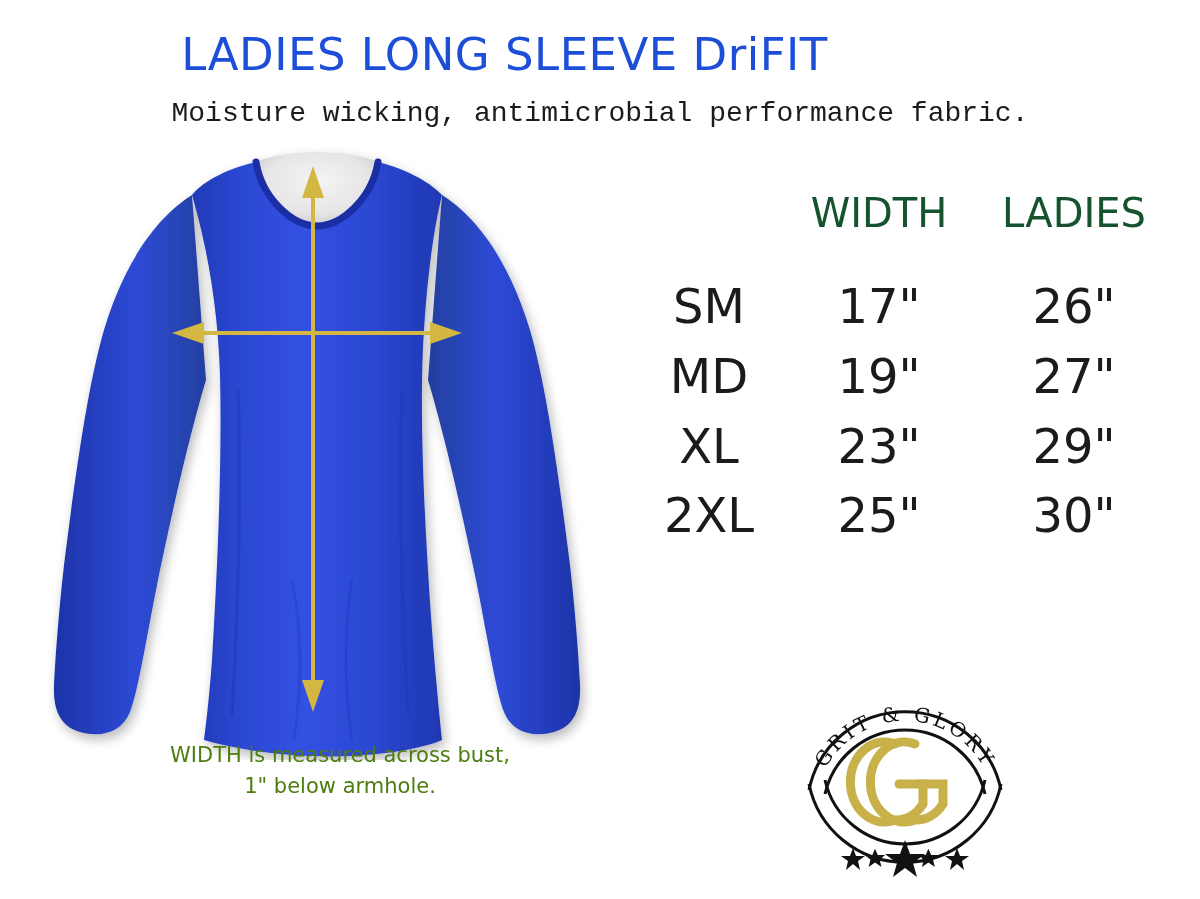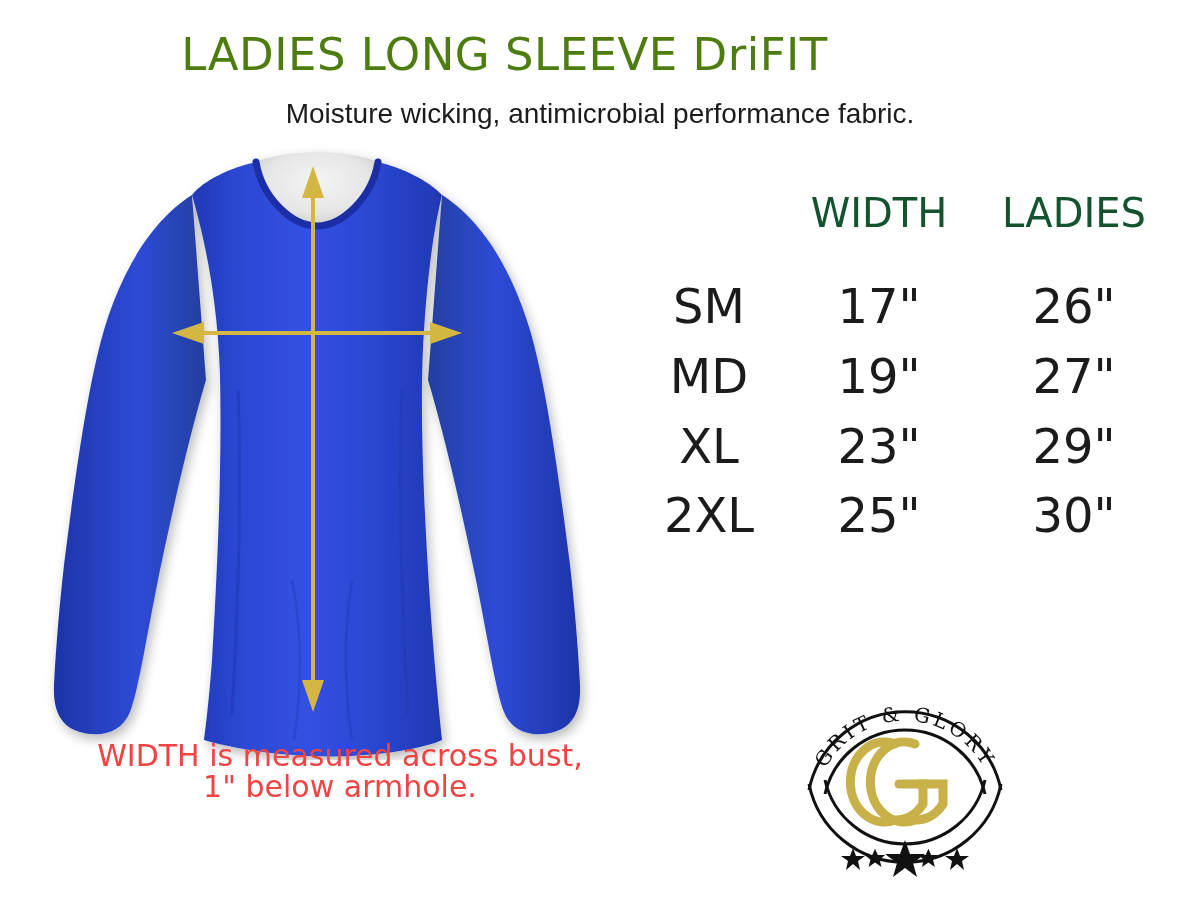--- a/index.html
+++ b/index.html
@@ -19,33 +19,33 @@
   
   #title {
     position: absolute;
     top: 28px;
     left: 0;
     width: 1009px;
     text-align: center;
     font-size: 45px;
     font-weight: 400;
     letter-spacing: 0.5px;
-    color: #4d7c0f;
+    color: #1d4ed8;
     font-family: "DejaVu Sans", sans-serif;
   }
   #subtitle {
     position: absolute;
     top: 98px;
     left: 0;
     width: 1200px;
     text-align: center;
     font-size: 28px;
     font-weight: 400;
     color: #1b1b1b;
-    font-family: Liberation Sans, sans-serif;
+    font-family: Liberation Mono, monospace;
   }
 
   
   #shirt-figure {
     position: absolute;
     left: 42px;
     top: 140px;
     width: 590px;
     height: 620px;
   }
@@ -53,23 +53,23 @@
     display: block;
   }
 
   
   #notes {
     position: absolute;
     left: 60px;
     top: 740px;
     width: 560px;
     text-align: center;
-    font-size: 30px;
+    font-size: 21px;
     line-height: 31px;
-    color: #ef4444;
+    color: #4d7c0f;
     font-family: "DejaVu Sans", sans-serif;
   }
 
   
   #size-table {
     position: absolute;
     left: 634px;
     top: 190px;
     width: 540px;
   }

